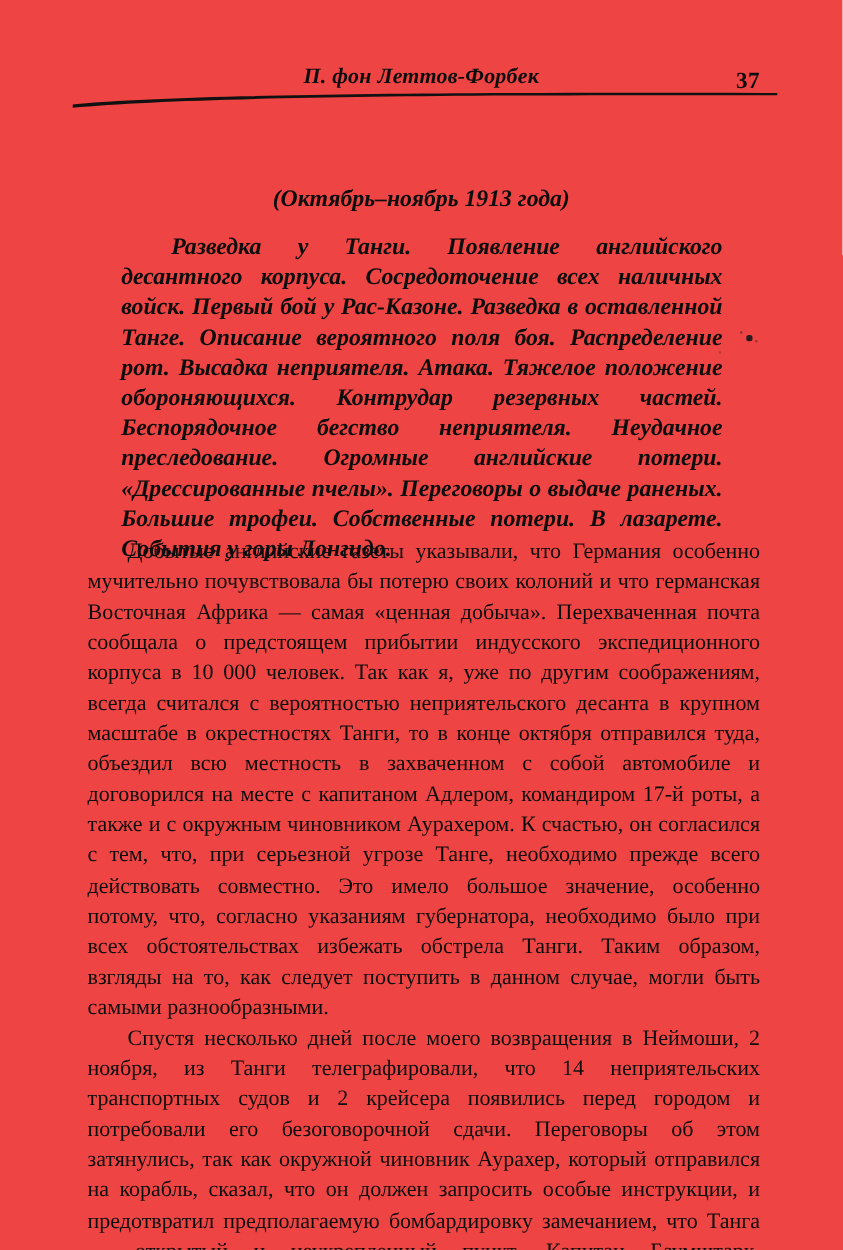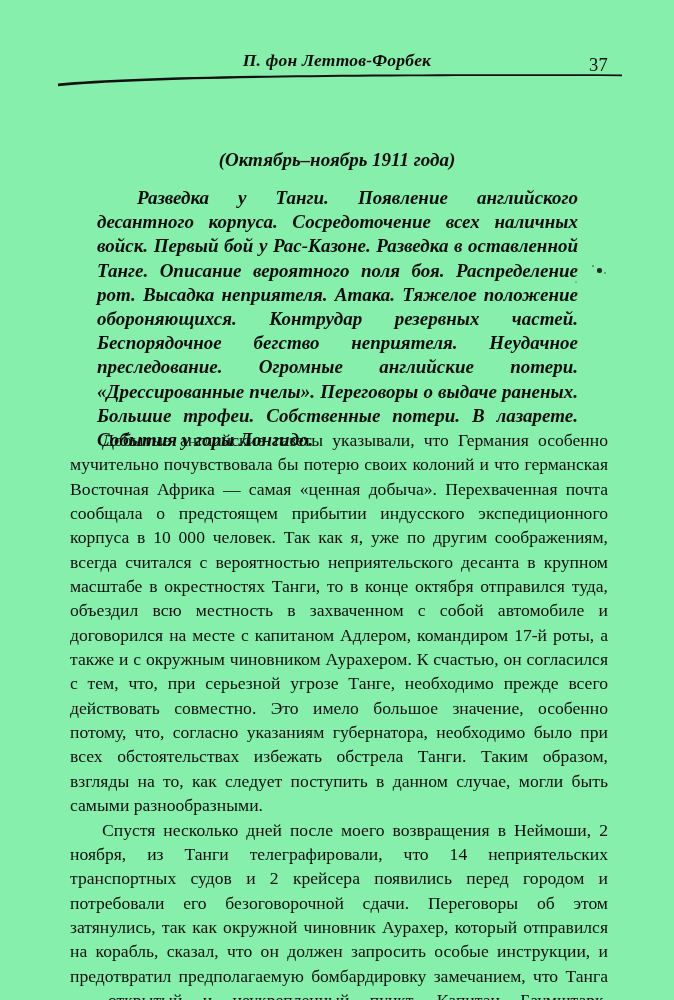--- a/index.html
+++ b/index.html
@@ -9,21 +9,21 @@
     background: #ffffff;
   }
   body {
     font-family: "Liberation Serif", "DejaVu Serif", serif;
     color: #0d0d0d;
   }
   .page {
     position: relative;
     width: 674px;
     height: 1000px;
-    background: #86efac;
+    background: #ef4444;
     overflow: hidden;
     margin: 0 auto;
   }
 
   
   .running-head {
     position: absolute;
     left: 66px;
     right: 66px;
     top: 50px;
@@ -36,21 +36,21 @@
     font-weight: bold;
     font-style: italic;
     font-size: 17.5px;
     letter-spacing: 0.2px;
     white-space: nowrap;
   }
   .folio {
     position: absolute;
     right: 0;
     bottom: 0;
-    font-weight: normal;
+    font-weight: bold;
     font-size: 18.5px;
     font-style: normal;
     letter-spacing: 0.3px;
   }
 
   
   .head-rule {
     position: absolute;
     left: 58px;
     top: 72px;
@@ -142,21 +142,21 @@
     <span class="running-head-title">П. фон Леттов-Форбек</span>
     <span class="folio">37</span>
   </div>
 
   <div class="head-rule">
     <svg viewBox="0 0 564 16" preserveAspectRatio="none" aria-hidden="true">
       <path d="M0,11.5 C90,3.2 300,1.6 564,2.4 L564,4.2 C300,3.6 90,5.6 0,14.2 Z" fill="#111111"></path>
     </svg>
   </div>
 
-  <div class="chapter-subtitle">(Октябрь–ноябрь 1911 года)</div>
+  <div class="chapter-subtitle">(Октябрь–ноябрь 1913 года)</div>
 
   <div class="synopsis">Разведка у Танги. Появление английского десантного корпуса. Сосредоточение всех наличных войск. Первый бой у Рас-Казоне. Разведка в оставленной Танге. Описание вероятного поля боя. Распределение рот. Высадка неприятеля. Атака. Тяжелое положение обороняющихся. Контрудар резервных частей. Беспорядочное бегство неприятеля. Неудачное преследование. Огромные английские потери. «Дрессированные пчелы». Переговоры о выдаче раненых. Большие трофеи. Собственные потери. В лазарете. События у горы Лонгидо.</div>
 
   <div class="body-text">
     <p>Добытые английские газеты указывали, что Германия особенно мучительно почувствовала бы потерю своих колоний и что германская Восточная Африка  — самая «ценная добыча». Перехваченная почта сообщала о предстоящем прибытии индусского экспедиционного корпуса в 10 000 человек. Так как я, уже по другим соображениям, всегда считался с вероятностью неприятельского десанта в крупном масштабе в окрестностях Танги, то в конце октября отправился туда, объездил всю местность в захваченном с собой автомобиле и договорился на месте с капитаном Адлером, командиром 17-й роты, а также и с окружным чиновником Аурахером. К счастью, он согласился с тем, что, при серьезной угрозе Танге, необходимо прежде всего действовать совместно. Это имело большое значение, особенно потому, что, согласно указаниям губернатора, необходимо было при всех обстоятельствах избежать обстрела Танги. Таким образом, взгляды на то, как следует поступить в данном случае, могли быть самыми разнообразными.</p>
     <p>Спустя несколько дней после моего возвращения в Неймоши, 2 ноября, из Танги телеграфировали, что 14 неприятельских транспортных судов и 2 крейсера появились перед городом и потребовали его безоговорочной сдачи. Переговоры об этом затянулись, так как окружной чиновник Аурахер, который отправился на корабль, сказал, что он должен запросить особые инструкции, и предотвратил предполагаемую бомбардировку замечанием, что Танга  — открытый и неукрепленный пункт. Капитан Баумштарк, находившийся с двумя ротами в пограничной области севернее</p>
   </div>
 
   <div class="speck speck-a"></div>
   <div class="speck speck-b"></div>

